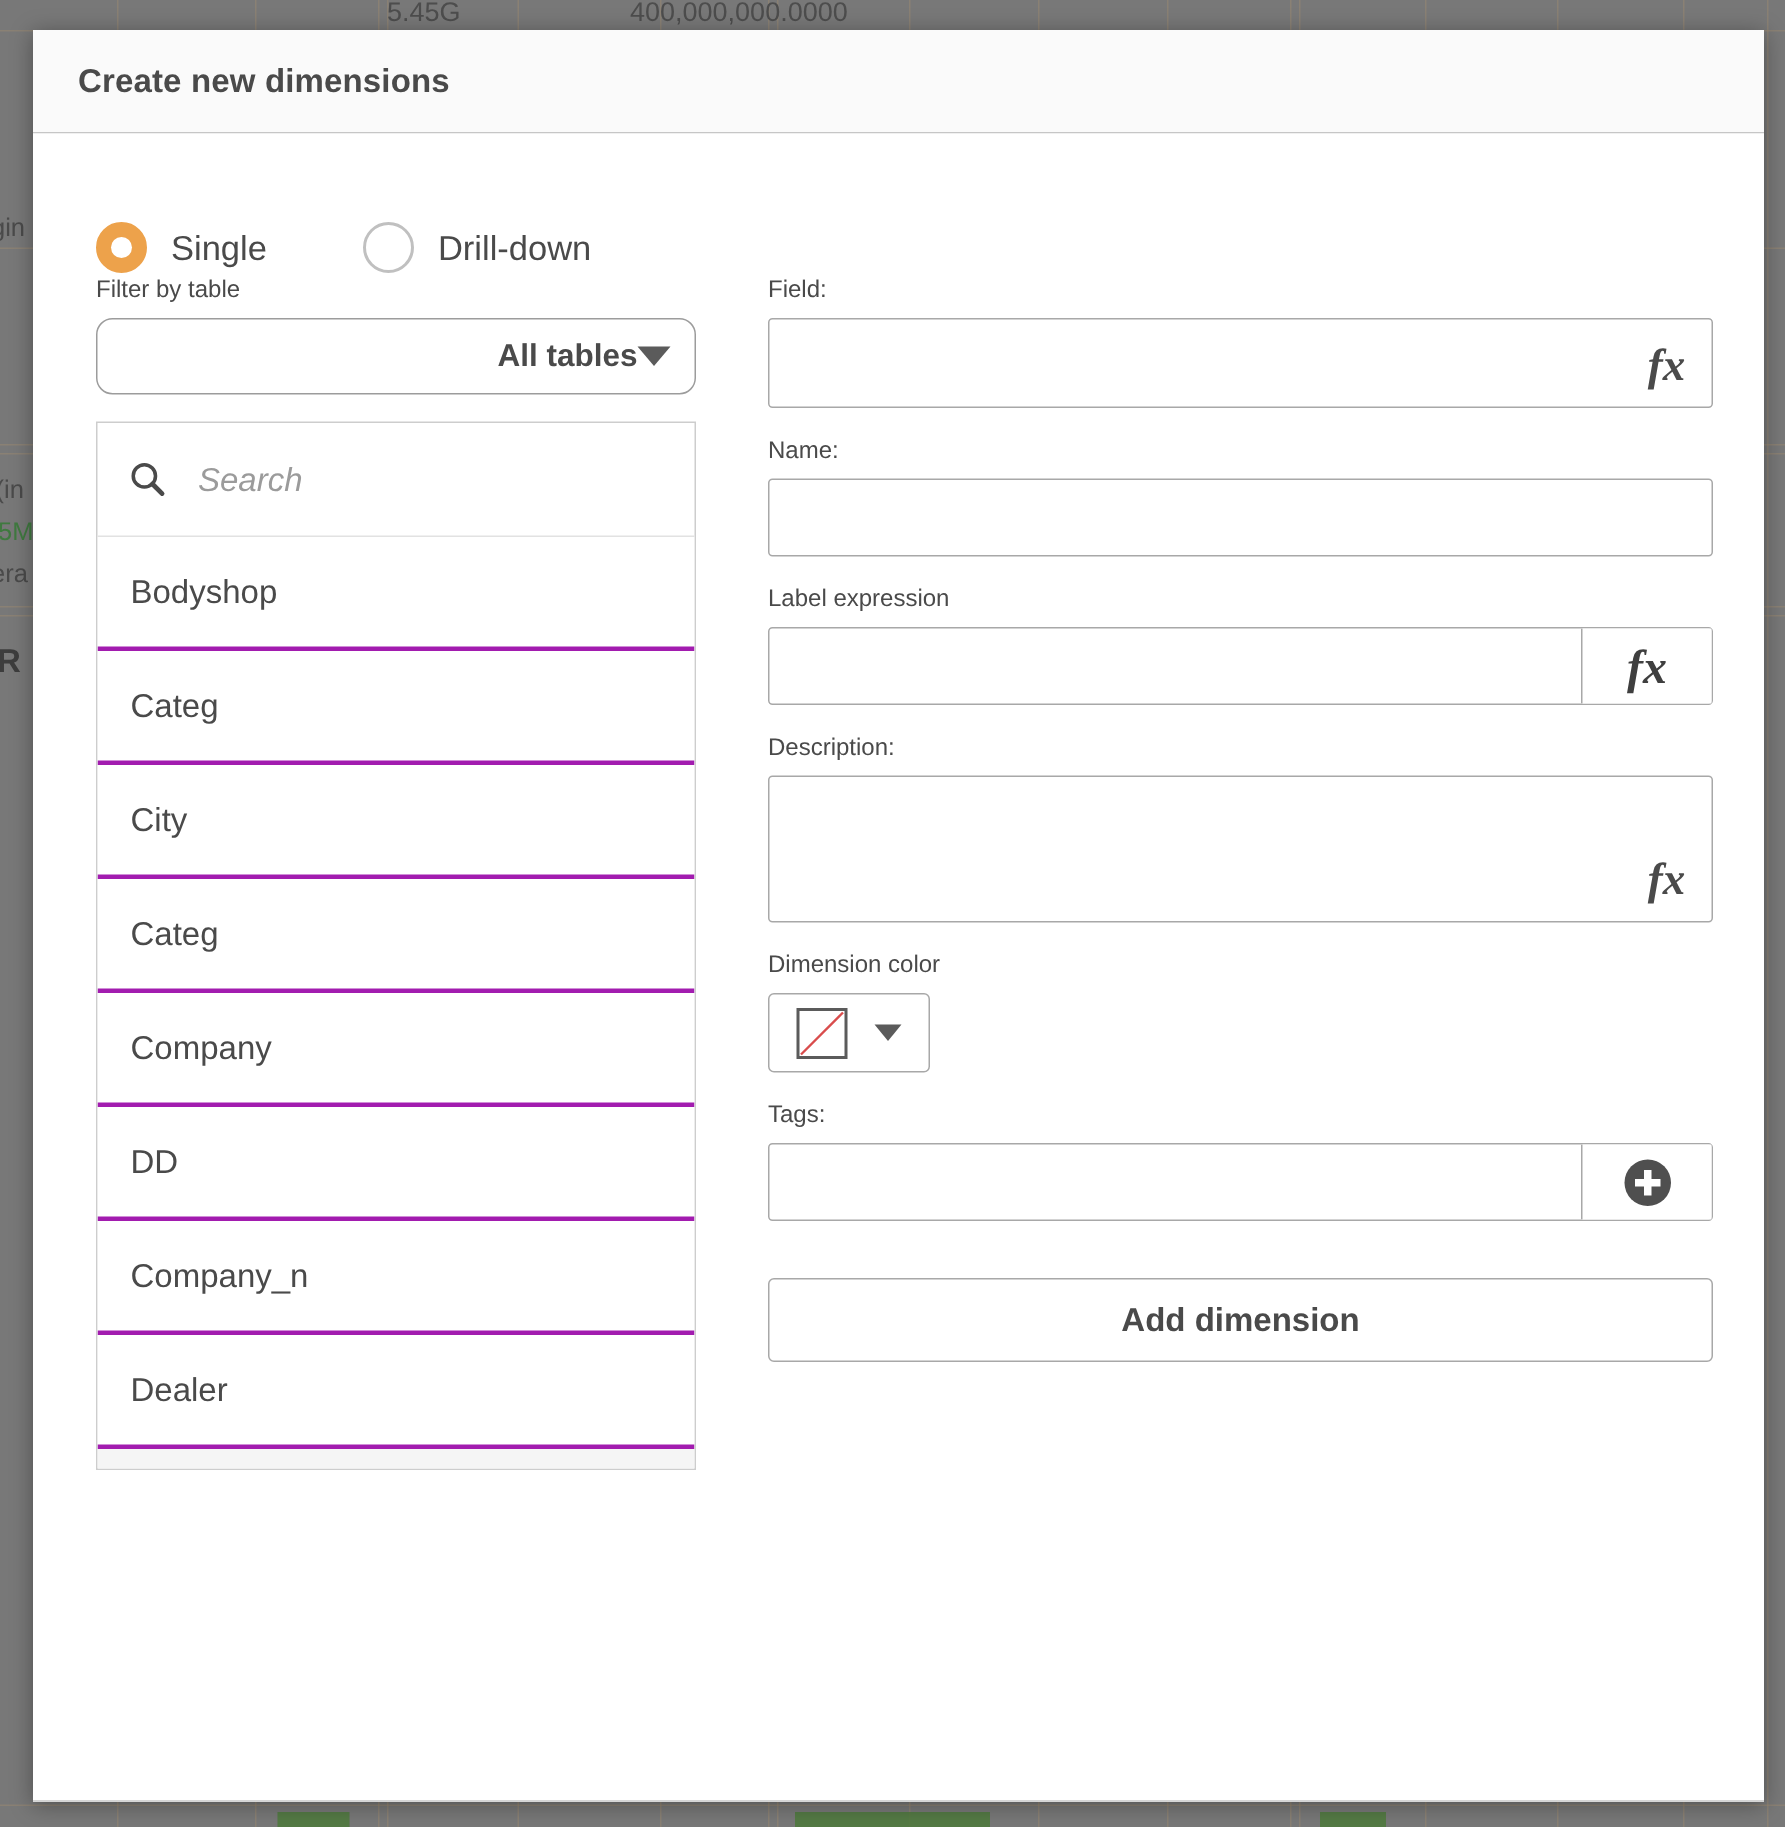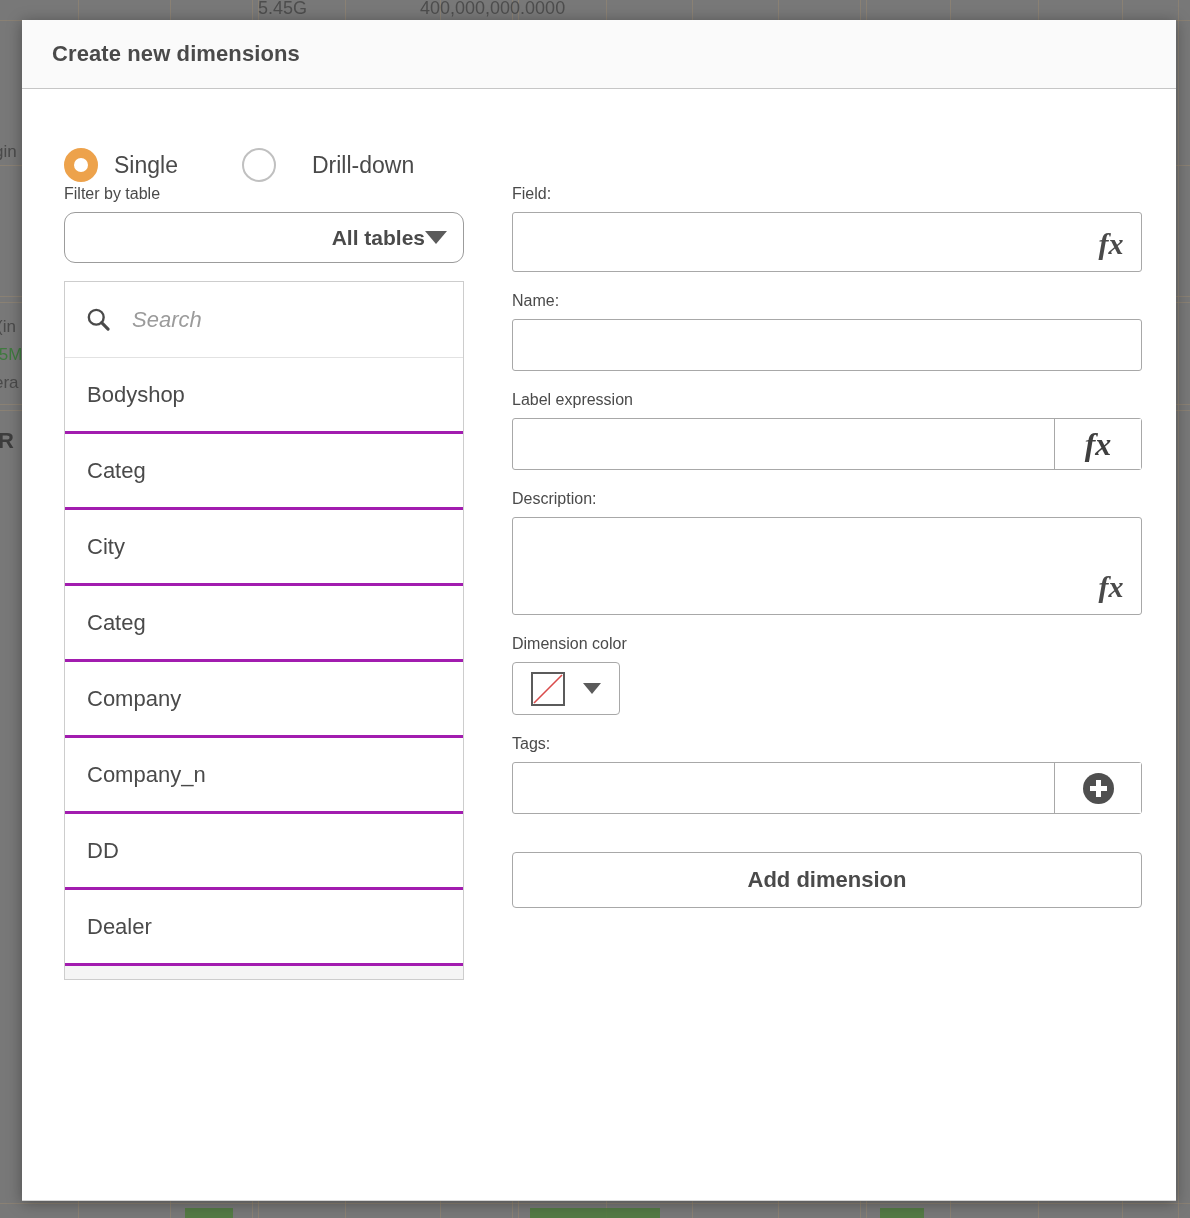--- a/index.html
+++ b/index.html
@@ -128,21 +128,21 @@
     top: 47px;
     display: flex;
     align-items: center;
     margin-top: 12px;
   }
   .radio-item {
     display: flex;
     align-items: center;
     cursor: pointer;
   }
-  .radio-item + .radio-item { margin-left: 64px; gap: 20px; }
+  .radio-item + .radio-item { margin-left: 64px; }
   .radio-dot {
     width: 34px;
     height: 34px;
     border-radius: 50%;
     box-sizing: border-box;
   }
   .radio-dot.on {
     background: #eda24b;
     border: 10px solid #eda24b;
     position: relative;
@@ -485,22 +485,22 @@
                 <line x1="14.8" y1="14.8" x2="20.5" y2="20.5" stroke="#4a4a4a" stroke-width="2.8" stroke-linecap="round"></line>
               </svg>
               <input class="search-input" type="text" placeholder="Search" style="">
             </div>
             <div id="field-list">
                 <div class="list-item">Bodyshop</div>
                 <div class="list-item">Categ</div>
                 <div class="list-item">City</div>
                 <div class="list-item">Categ</div>
                 <div class="list-item">Company</div>
+                <div class="list-item">DD</div>
                 <div class="list-item">Company_n</div>
-                <div class="list-item">DD</div>
                 <div class="list-item">Dealer</div>
                 <div class="list-item highlighted">Dealer_n</div>
               </div>
           </div>
         </div>
 
         <div class="right-col">
 
           
           <div class="rfield">

